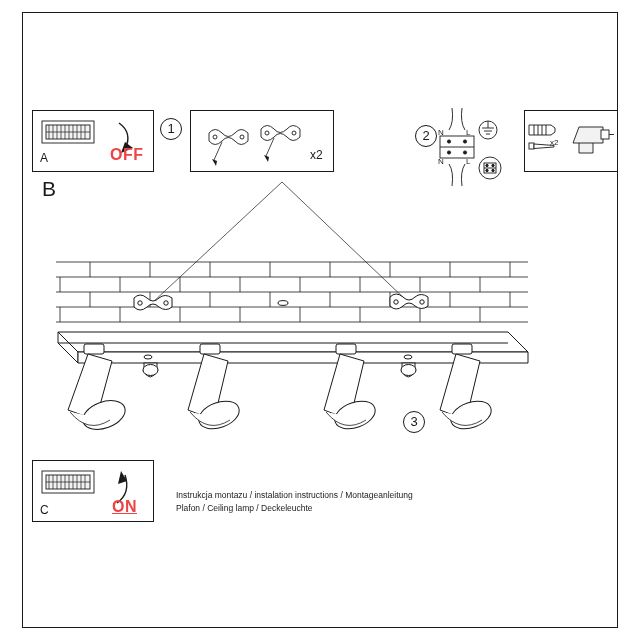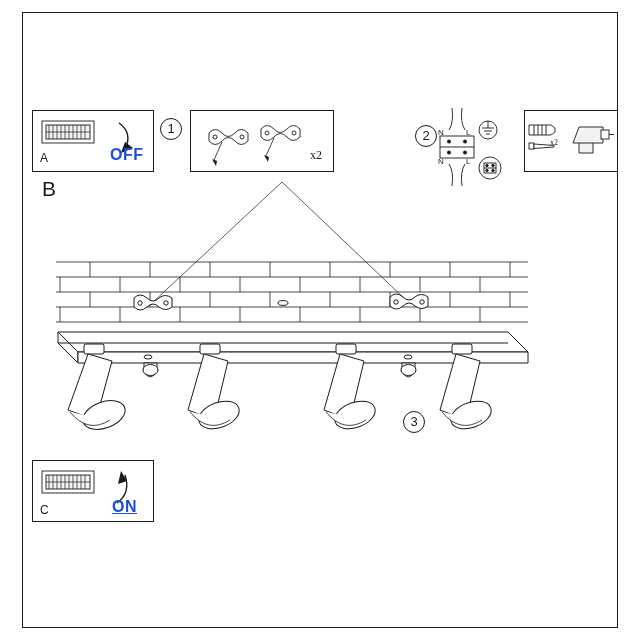--- a/index.html
+++ b/index.html
@@ -44,40 +44,39 @@
     position: absolute;
     font-size: 21px;
     line-height: 1;
     color: #1a1a1a;
   }
   .onoff {
     position: absolute;
     font-size: 16px;
     font-weight: bold;
     letter-spacing: 0.5px;
-    color: #1d4ed8;
+    color: #ef4444;
   }
   .stepnum {
     position: absolute;
     width: 22px;
     height: 22px;
     border: 1px solid #1a1a1a;
     border-radius: 50%;
     box-sizing: border-box;
     font-size: 13px;
     text-align: center;
     line-height: 20px;
     background: #fff;
     color: #1a1a1a;
   }
   .xmul {
     position: absolute;
     font-size: 12px;
     color: #1a1a1a;
-    font-family: Liberation Serif, serif;
   }
   .caption {
     position: absolute;
     font-size: 8.5px;
     line-height: 13px;
     color: #1a1a1a;
     white-space: nowrap;
   }
   svg { display: block; }
   .ov { position: absolute; left: 0; top: 0; }
@@ -352,14 +351,16 @@
         </g>
 
         <path d="M84 42 q14 -10 8 -28" stroke-width="1.4"></path>
         <path d="M88 10 l6 10 l-9 3 z" fill="#1a1a1a" stroke="none"></path>
       </g>
     </svg>
   </div>
   <div class="lbl" style="left:40px; top:504px;">C</div>
   <div class="onoff" style="left:112px; top:498px;text-decoration:underline;">ON</div>
 
+  <div class="caption" style="left:176px; top:489px;">Instrukcja montazu / instalation instructions / Montageanleitung</div>
+  <div class="caption" style="left:176px; top:502px;">Plafon / Ceiling lamp / Deckeleuchte</div>
 
 </div>
 
 </body></html>

